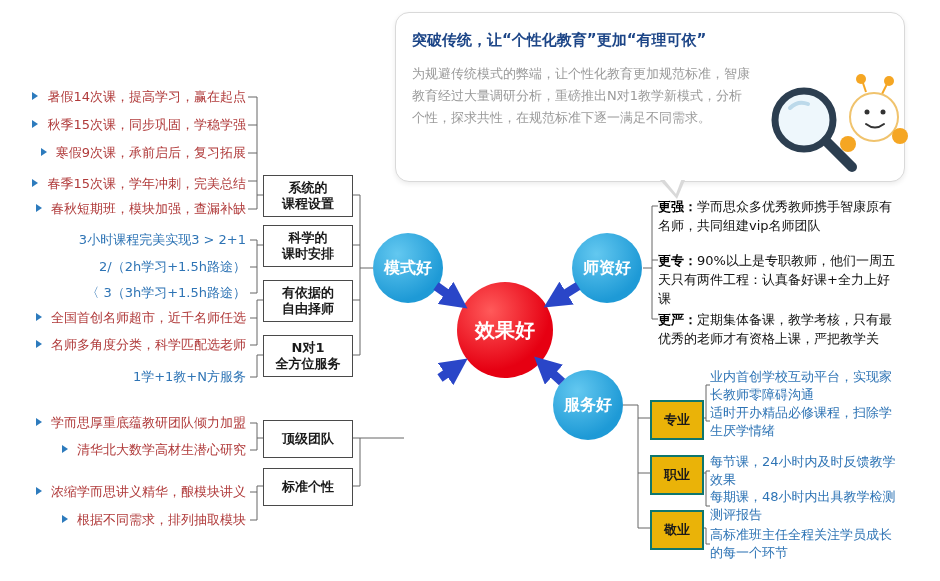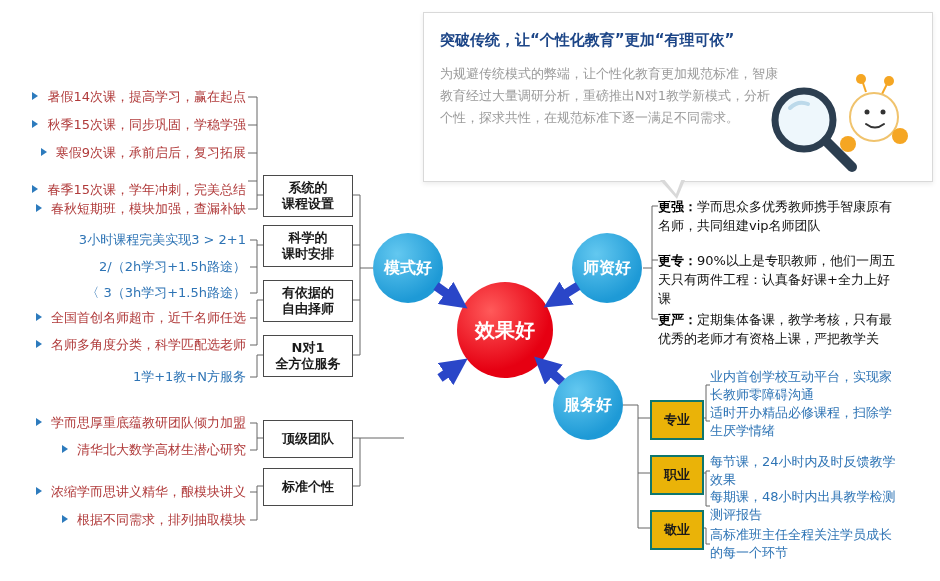--- a/index.html
+++ b/index.html
@@ -1,21 +1,21 @@
 <!DOCTYPE html>
 <html><head>
 <meta charset="utf-8">
 <style>
   html,body{margin:0;padding:0;background:#fff;}
   .canvas{position:relative;width:940px;height:581px;background:#fff;overflow:hidden;
           font-family:"DejaVu Sans","Liberation Sans",sans-serif;}
   svg.layer{position:absolute;left:0;top:0;}
   
-  .bubble{position:absolute;left:423px;top:12px;width:508px;height:168px;background:#fff;
-          border:1px solid #d9d9d9;border-radius:0;box-shadow:0 2px 5px rgba(0,0,0,.08);}
+  .bubble{position:absolute;left:395px;top:12px;width:508px;height:168px;background:#fff;
+          border:1px solid #d9d9d9;border-radius:14px;box-shadow:0 2px 5px rgba(0,0,0,.08);}
   .bubble-title{position:absolute;left:16px;top:18px;font-size:15px;font-weight:bold;color:#1c4587;white-space:nowrap;}
   .bubble-body{position:absolute;left:16px;top:50px;width:338px;font-size:13px;color:#9a9a9a;line-height:22px;}
   .tail-b{position:absolute;left:660px;top:180px;width:0;height:0;
           border-top:19px solid #d9d9d9;border-left:17px solid transparent;border-right:8px solid transparent;}
   .tail-f{position:absolute;left:663px;top:178px;width:0;height:0;
           border-top:16px solid #fff;border-left:13px solid transparent;border-right:6px solid transparent;}
   
   .circle{position:absolute;border-radius:50%;display:flex;align-items:center;justify-content:center;
           color:#fff;font-weight:bold;text-align:center;}
   .circle.blue{width:70px;height:70px;font-size:16px;
@@ -142,21 +142,21 @@
 
   <div class="litem red" style="top:89px;">
     <span class="mk"></span>
     <span>暑假14次课，提高学习，赢在起点</span></div>
   <div class="litem red" style="top:117px;">
     <span class="mk"></span>
     <span>秋季15次课，同步巩固，学稳学强</span></div>
   <div class="litem red" style="top:145px;">
     <span class="mk"></span>
     <span>寒假9次课，承前启后，复习拓展</span></div>
-  <div class="litem red" style="top:182px;">
+  <div class="litem red" style="top:176px;">
     <span class="mk"></span>
     <span>春季15次课，学年冲刺，完美总结</span></div>
   <div class="litem red" style="top:201px;">
     <span class="mk"></span>
     <span>春秋短期班，模块加强，查漏补缺</span></div>
 
   <div class="litem blue" style="top:232px;">
     <span>3小时课程完美实现3 &gt; 2+1</span></div>
   <div class="litem blue" style="top:259px;">
     <span>2/（2h学习+1.5h路途）</span></div>

